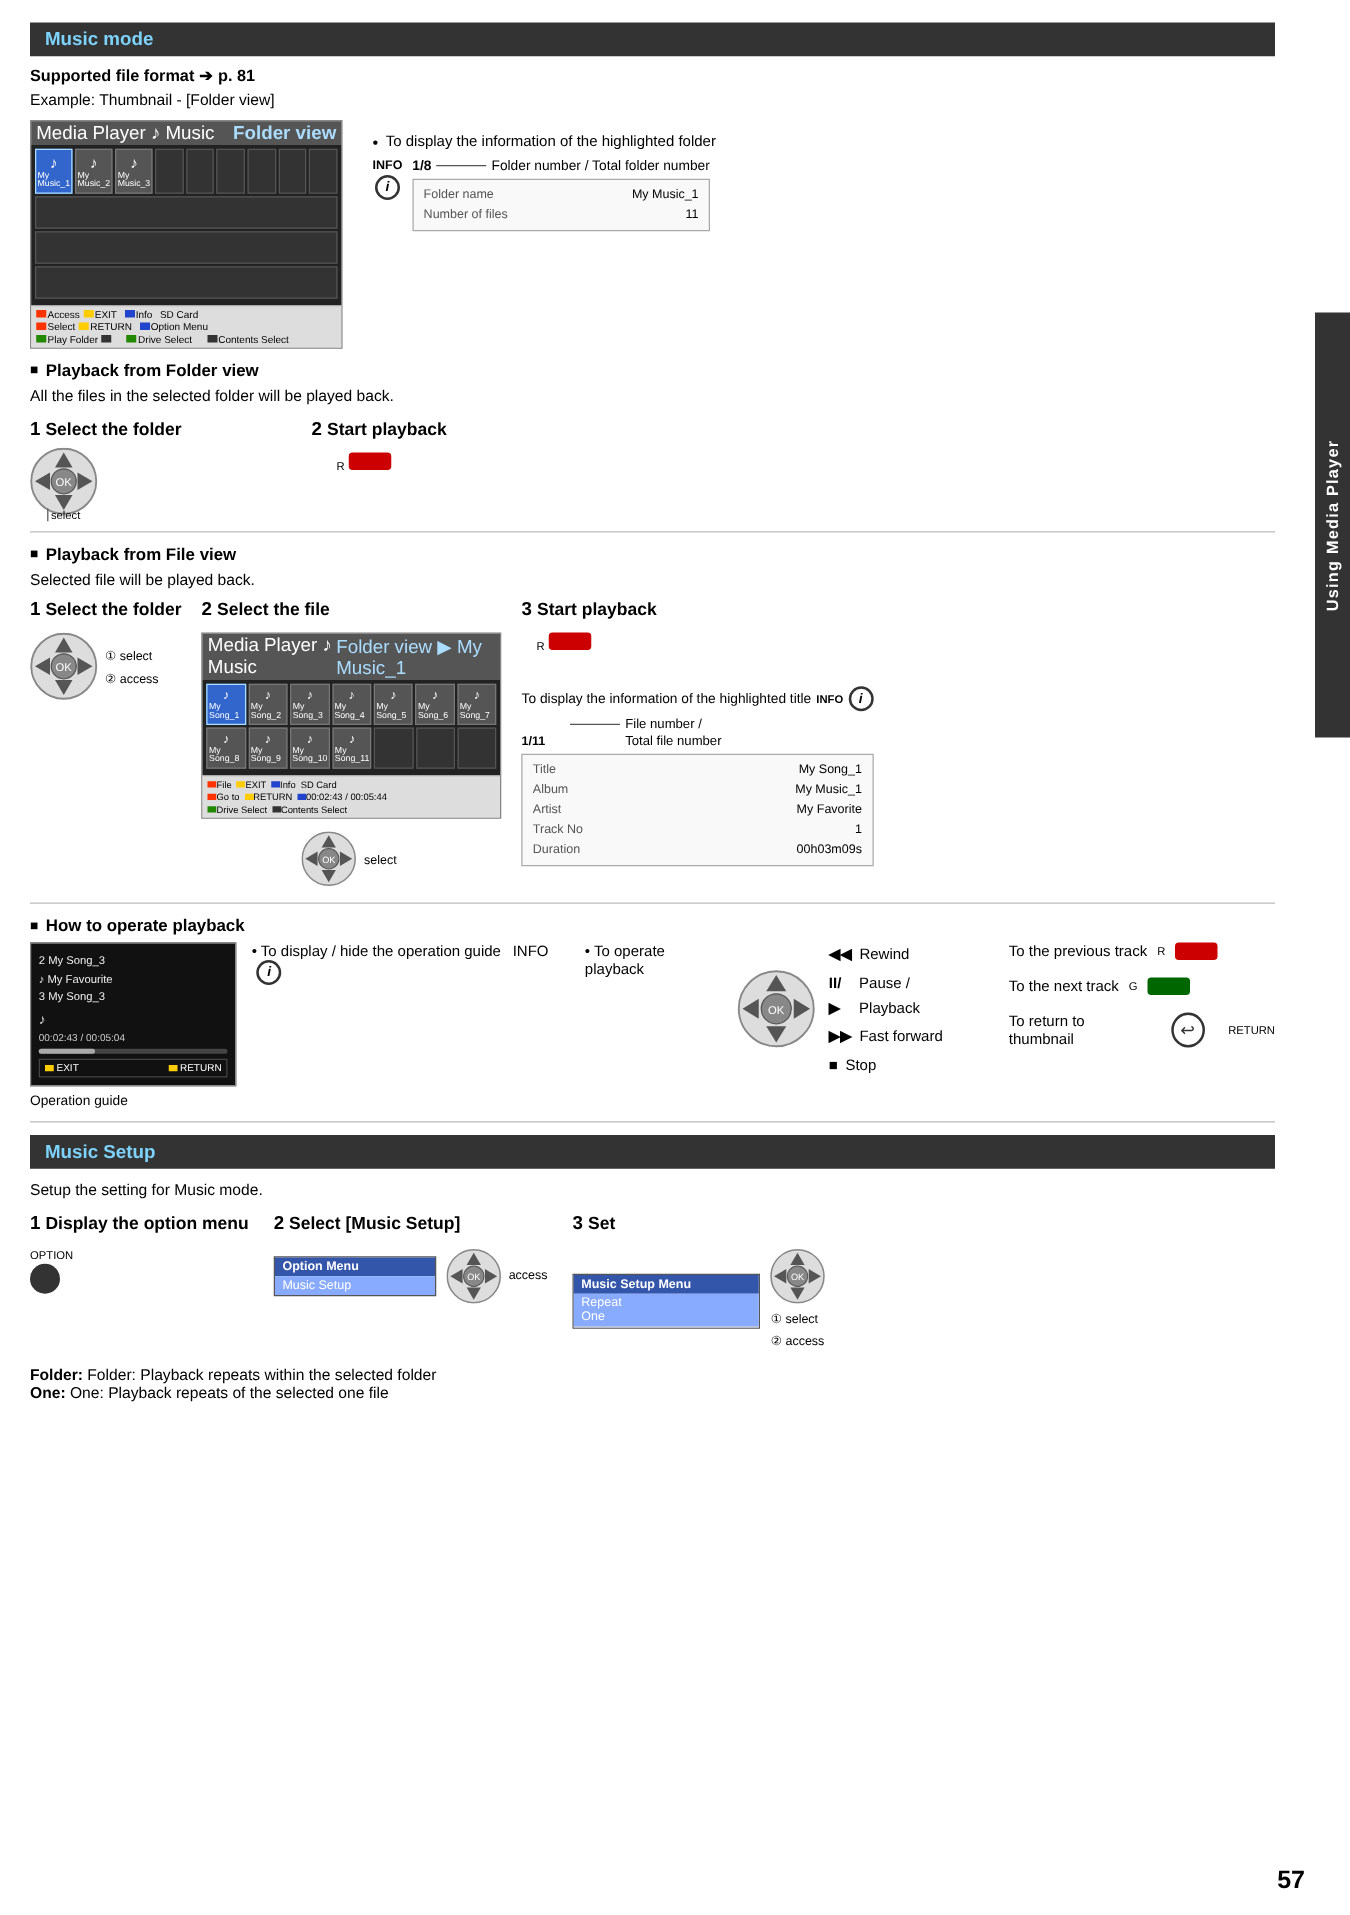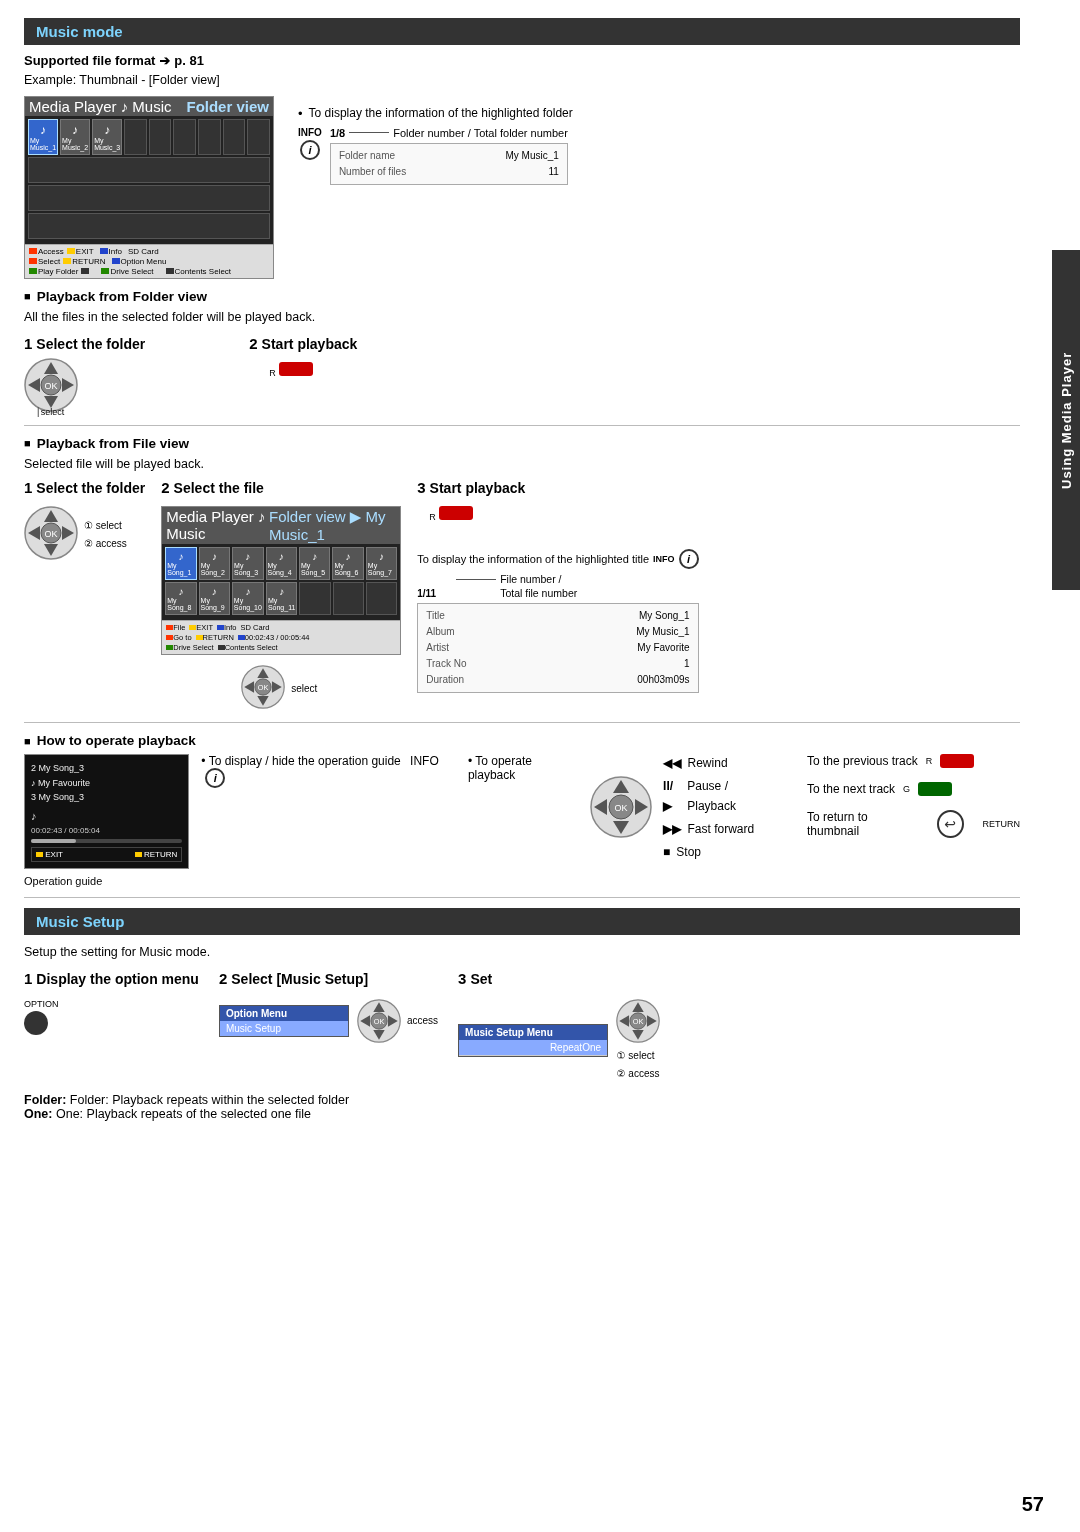--- a/index.html
+++ b/index.html
@@ -265,25 +265,26 @@
     }
     .music-setup-menu-header {
       background: #3355aa;
       color: #fff;
       padding: 2px 6px;
       font-size: 10px;
       font-weight: bold;
     }
     .music-setup-menu-row {
       display: flex;
-      justify-content: flex-end;
+      justify-content: space-between;
       padding: 2px 6px;
       font-size: 10px;
       background: #eee;
       border-bottom: 1px solid #ccc;
+      flex-direction: column;
     }
     .music-setup-menu-row-selected {
       background: #88aaff;
       color: #fff;
     }
 
     .main-content {
       padding-right: 36px;
     }
 

